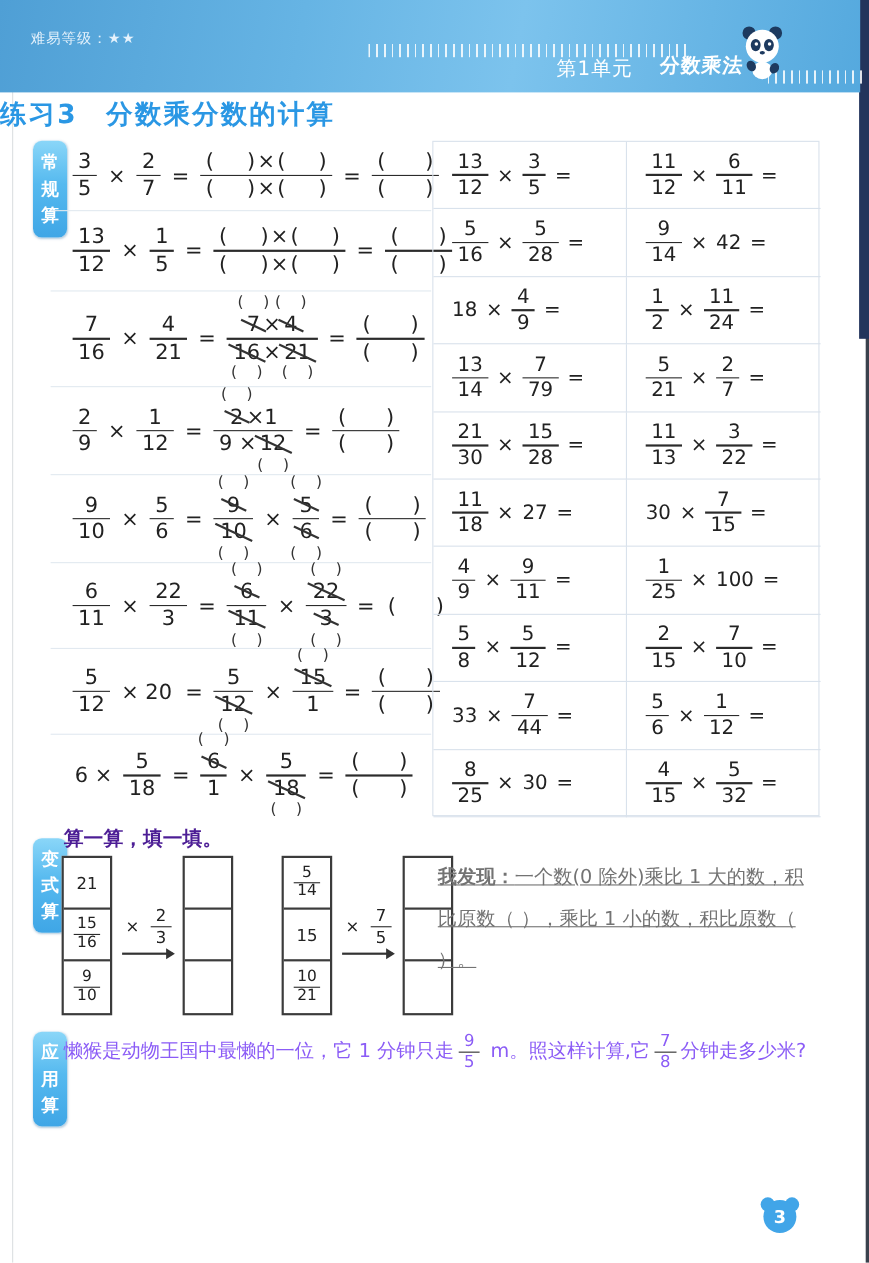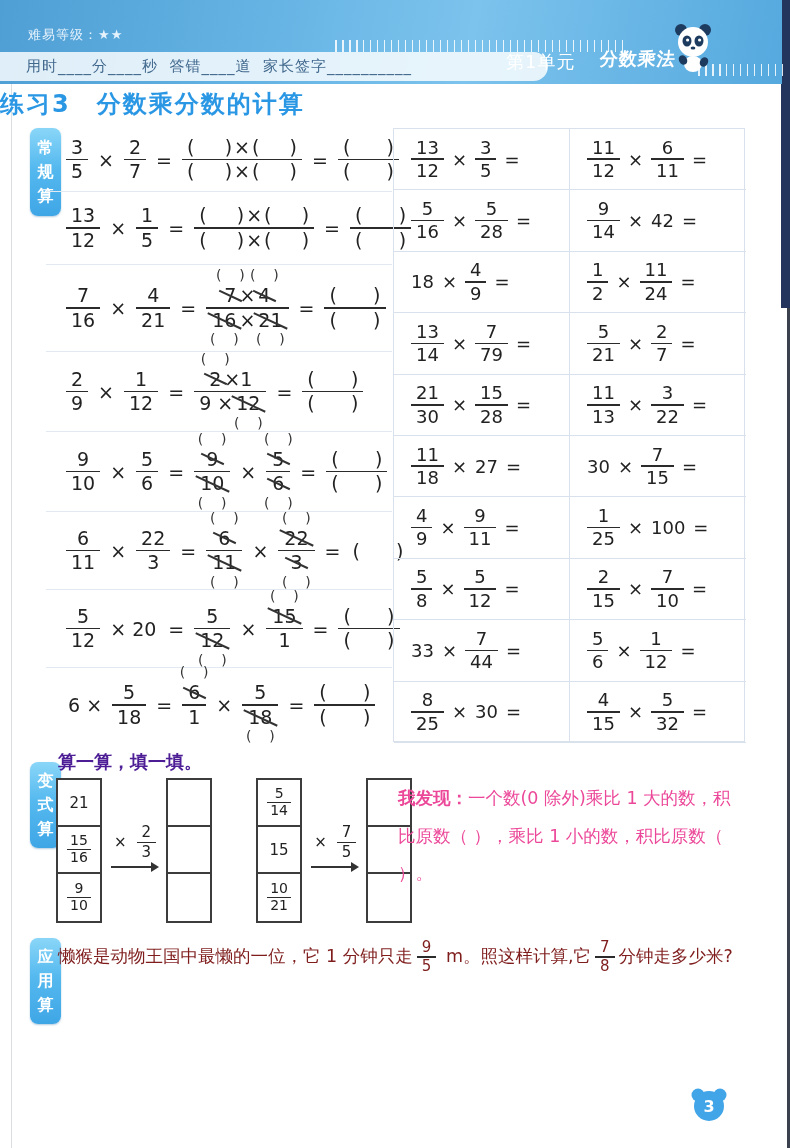--- a/index.html
+++ b/index.html
@@ -74,43 +74,42 @@
   .stack-cell { height:47px; border-bottom:2px solid #3c3c3c; display:flex; align-items:center; justify-content:center; font-size:15px; }
   .stack-cell:last-child { border-bottom:none; }
   .stack-cell .frac { font-size:14px; margin:0; } .stack-cell .fnum,.stack-cell .fden { padding:0 3px; }
   .stack-cell .fbar { height:1.4px; }
   .diagram-mid { display:flex; flex-direction:column; align-items:center; }
   .mult-label { display:flex; align-items:center; font-size:15px; margin-bottom:4px; }
   .mult-label .fbar { height:1.4px; }
   .arrow { position:relative; width:46px; height:2px; background:#333; margin-bottom:10px; }
   .arrow::after { content:""; position:absolute; right:-2px; top:-4px; border-left:8px solid #333;
                   border-top:5px solid transparent; border-bottom:5px solid transparent; }
-  .discovery { position:absolute; left:398px; top:780px; width:338px; font-size:17.5px; line-height:2.15; color:#ec4899; }
+  .discovery { position:absolute; left:398px; top:780px; width:338px; font-size:17.5px; line-height:2.15; color:#737373;text-decoration:underline; }
   .discovery b { font-weight:bold; }
 
   
-  .word-problem { position:absolute; left:58px; top:934px; width:696px; font-size:17.5px; line-height:2.6; color:#7f1d1d; }
+  .word-problem { position:absolute; left:58px; top:934px; width:696px; font-size:17.5px; line-height:2.6; color:#8b5cf6; }
   .word-problem .frac { font-size:15px; line-height:1.05; vertical-align:middle; }
   .word-problem .fbar { height:1.4px; }
 
   
   .page-badge { position:absolute; left:688px; top:1086px; }
 </style>
 </head>
 <body>
 
 <div class="left-edge"></div>
 <div class="right-edge"></div>
 <div class="right-corner"></div>
 
 <div class="banner">
   <div class="difficulty">难易等级：★★</div>
   <div class="ticks ticks-a"></div>
   <div class="ticks ticks-b"></div>
-  <div class="timing-strip">用时____分____秒  答错____道  家长签字__________</div>
   <div class="unit-label">第1单元</div>
   <div class="topic-label">分数乘法</div>
   <div class="mascot">
     <svg width="56" height="58" viewBox="0 0 56 58">
       <circle cx="17" cy="12" r="6" fill="#1d3a5f"></circle>
       <circle cx="41" cy="12" r="6" fill="#1d3a5f"></circle>
       <circle cx="29" cy="24" r="15" fill="#ffffff"></circle>
       <ellipse cx="23" cy="23" rx="4.5" ry="5.5" fill="#1d3a5f"></ellipse>
       <ellipse cx="35" cy="23" rx="4.5" ry="5.5" fill="#1d3a5f"></ellipse>
       <circle cx="23.6" cy="22" r="1.6" fill="#fff"></circle>

